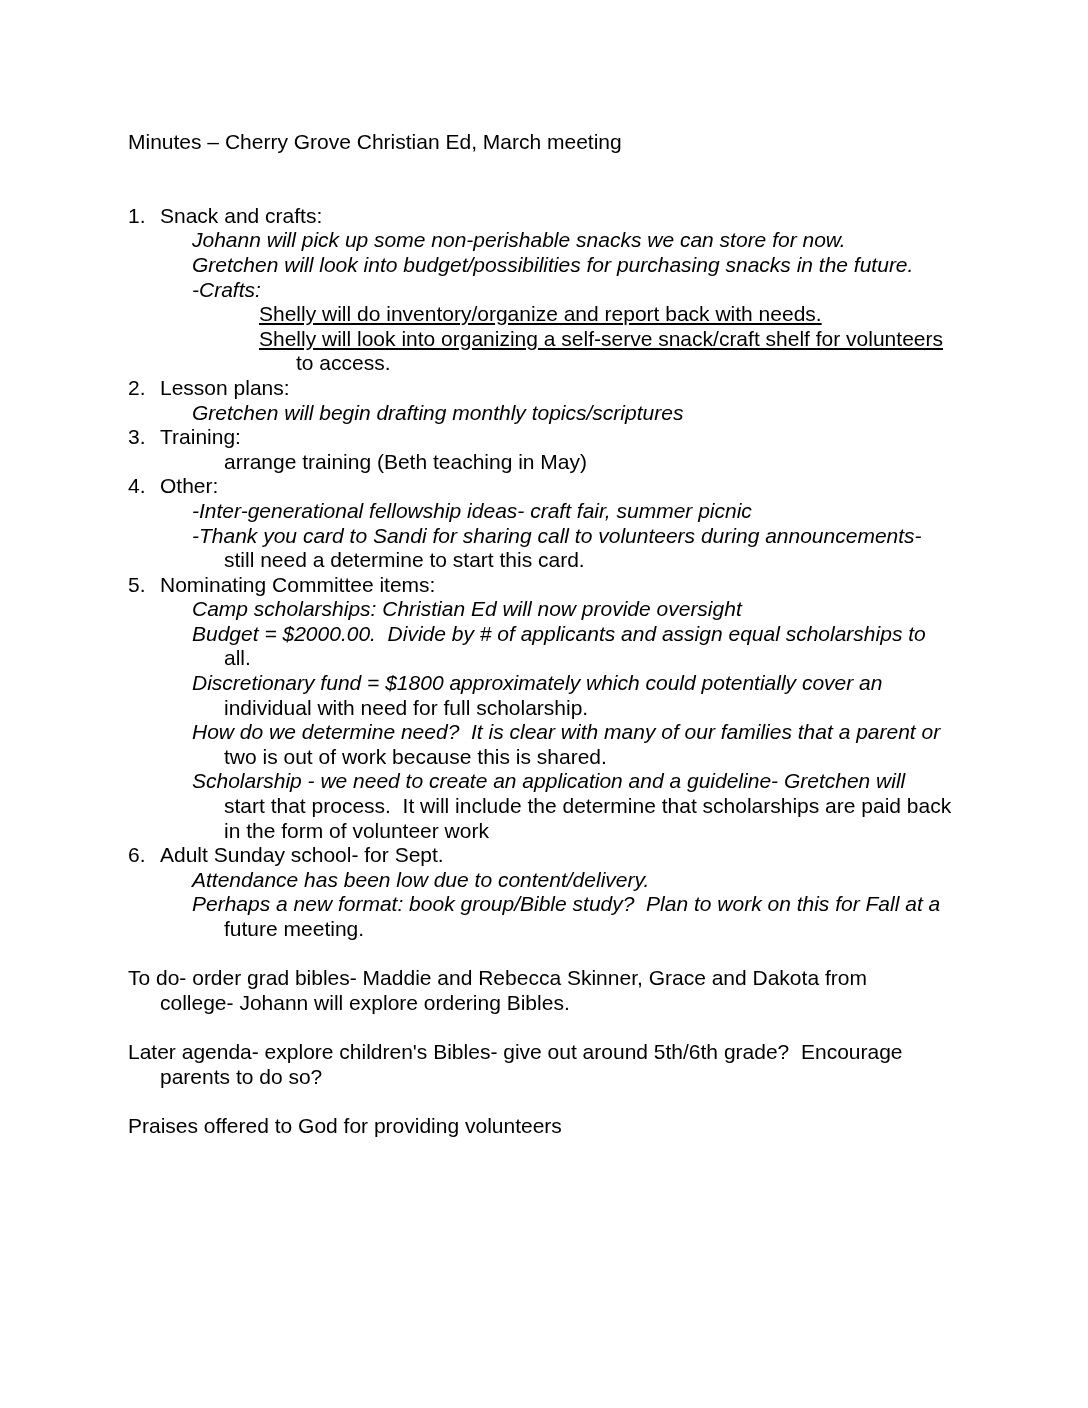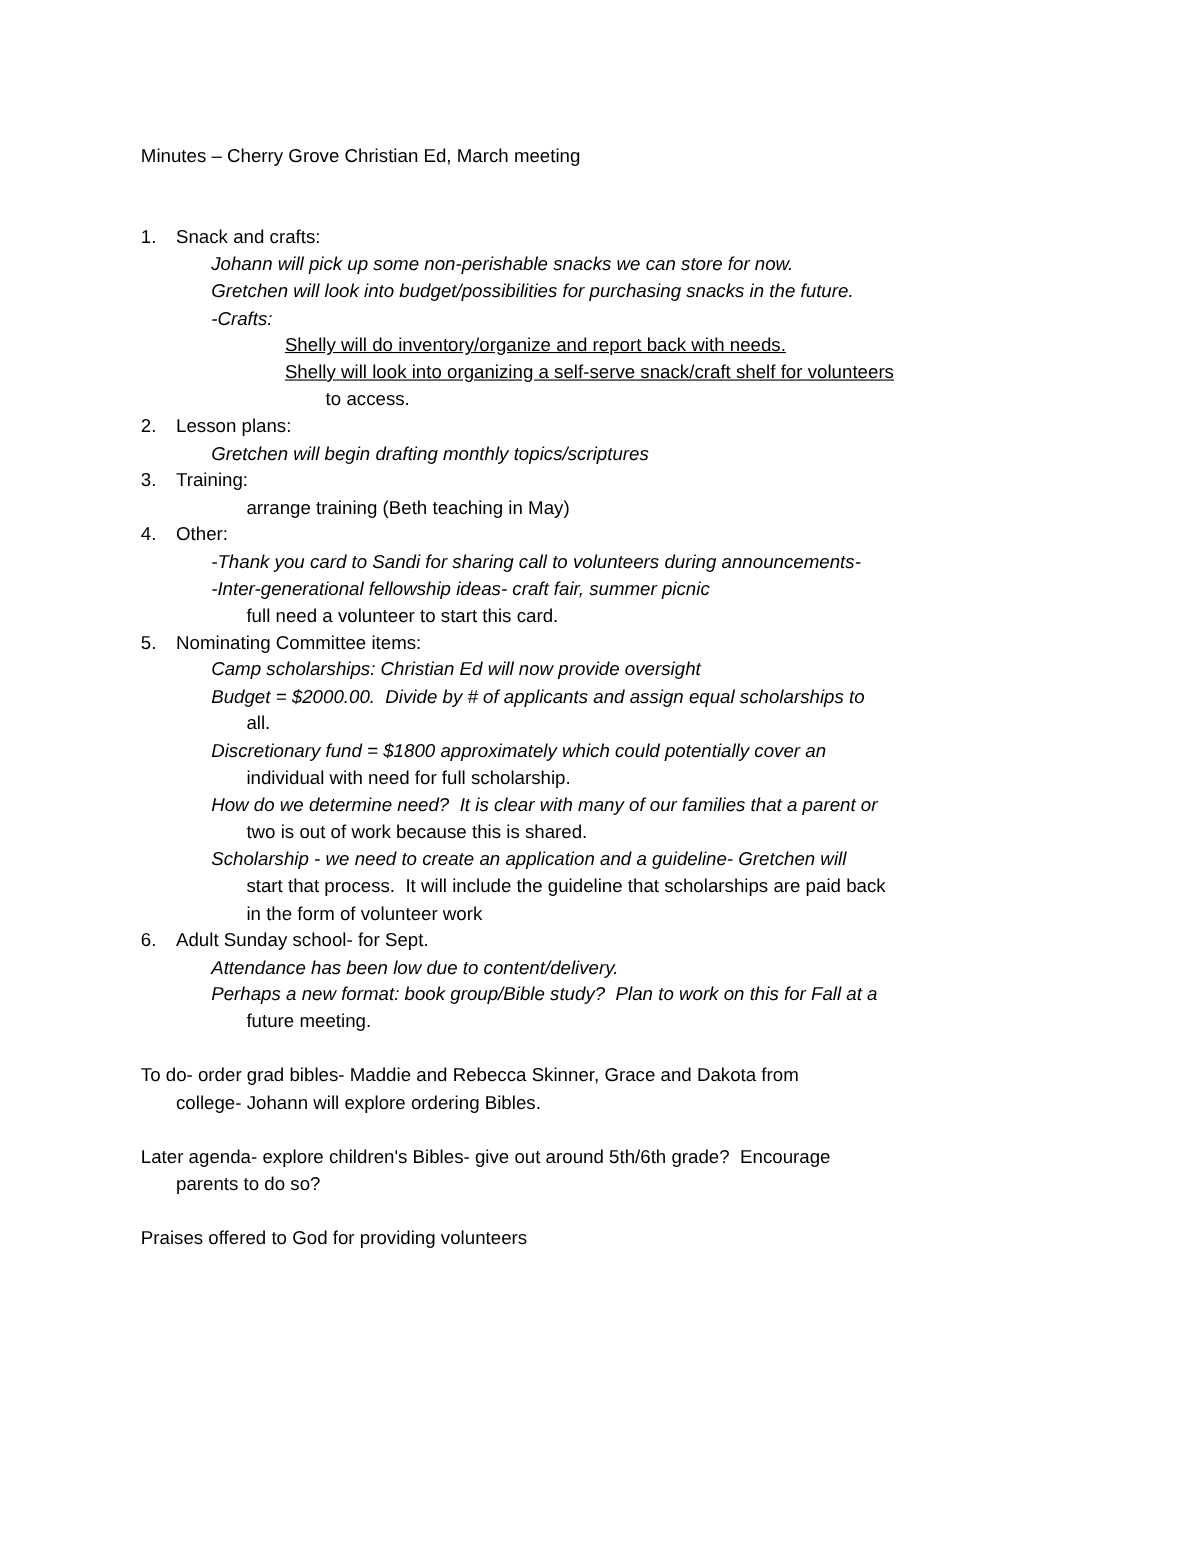--- a/index.html
+++ b/index.html
@@ -9,21 +9,21 @@
   }
   .page {
     position: relative;
     width: 1088px;
     height: 1408px;
     background: #ffffff;
     box-sizing: border-box;
     padding: 130px 120px 0 128px;
     overflow: hidden;
     font-family: "Liberation Sans", sans-serif;
-    font-size: 17px;
+    font-size: 21px;
     line-height: 24.6px;
     color: #000000;
   }
   .line {
     white-space: pre;
     min-height: 24.6px;
     display: flex;
     align-items: baseline;
   }
   .title-line {
@@ -56,33 +56,33 @@
       <div class="line"><span class="txt i2">Gretchen will look into budget/possibilities for purchasing snacks in the future.</span></div>
       <div class="line"><span class="txt i2">-Crafts:</span></div>
       <div class="line"><span class="txt i4">Shelly will do inventory/organize and report back with needs.</span></div>
       <div class="line"><span class="txt i4">Shelly will look into organizing a self-serve snack/craft shelf for volunteers</span></div>
       <div class="line"><span class="txt i5">to access.</span></div>
       <div class="line"><span class="num">2.</span><span class="txt i0">Lesson plans:</span></div>
       <div class="line"><span class="txt i2">Gretchen will begin drafting monthly topics/scriptures</span></div>
       <div class="line"><span class="num">3.</span><span class="txt i0">Training:</span></div>
       <div class="line"><span class="txt i3">arrange training (Beth teaching in May)</span></div>
       <div class="line"><span class="num">4.</span><span class="txt i0">Other:</span></div>
+      <div class="line"><span class="txt i2">-Inter-generational fellowship ideas- craft fair, summer picnic</span></div>
       <div class="line"><span class="txt i2">-Thank you card to Sandi for sharing call to volunteers during announcements-</span></div>
-      <div class="line"><span class="txt i2">-Inter-generational fellowship ideas- craft fair, summer picnic</span></div>
-      <div class="line"><span class="txt i3">full need a volunteer to start this card.</span></div>
+      <div class="line"><span class="txt i3">still need a determine to start this card.</span></div>
       <div class="line"><span class="num">5.</span><span class="txt i0">Nominating Committee items:</span></div>
       <div class="line"><span class="txt i2">Camp scholarships: Christian Ed will now provide oversight</span></div>
       <div class="line"><span class="txt i2">Budget = $2000.00.  Divide by # of applicants and assign equal scholarships to</span></div>
       <div class="line"><span class="txt i3">all.</span></div>
       <div class="line"><span class="txt i2">Discretionary fund = $1800 approximately which could potentially cover an</span></div>
       <div class="line"><span class="txt i3">individual with need for full scholarship.</span></div>
       <div class="line"><span class="txt i2">How do we determine need?  It is clear with many of our families that a parent or</span></div>
       <div class="line"><span class="txt i3">two is out of work because this is shared.</span></div>
       <div class="line"><span class="txt i2">Scholarship - we need to create an application and a guideline- Gretchen will</span></div>
-      <div class="line"><span class="txt i3">start that process.  It will include the guideline that scholarships are paid back</span></div>
+      <div class="line"><span class="txt i3">start that process.  It will include the determine that scholarships are paid back</span></div>
       <div class="line"><span class="txt i3">in the form of volunteer work</span></div>
       <div class="line"><span class="num">6.</span><span class="txt i0">Adult Sunday school- for Sept.</span></div>
       <div class="line"><span class="txt i2">Attendance has been low due to content/delivery.</span></div>
       <div class="line"><span class="txt i2">Perhaps a new format: book group/Bible study?  Plan to work on this for Fall at a</span></div>
       <div class="line"><span class="txt i3">future meeting.</span></div>
       <div class="line blank"></div>
       <div class="line"><span class="txt i0">To do- order grad bibles- Maddie and Rebecca Skinner, Grace and Dakota from</span></div>
       <div class="line"><span class="txt i1">college- Johann will explore ordering Bibles.</span></div>
       <div class="line blank"></div>
       <div class="line"><span class="txt i0">Later agenda- explore children's Bibles- give out around 5th/6th grade?  Encourage</span></div>

